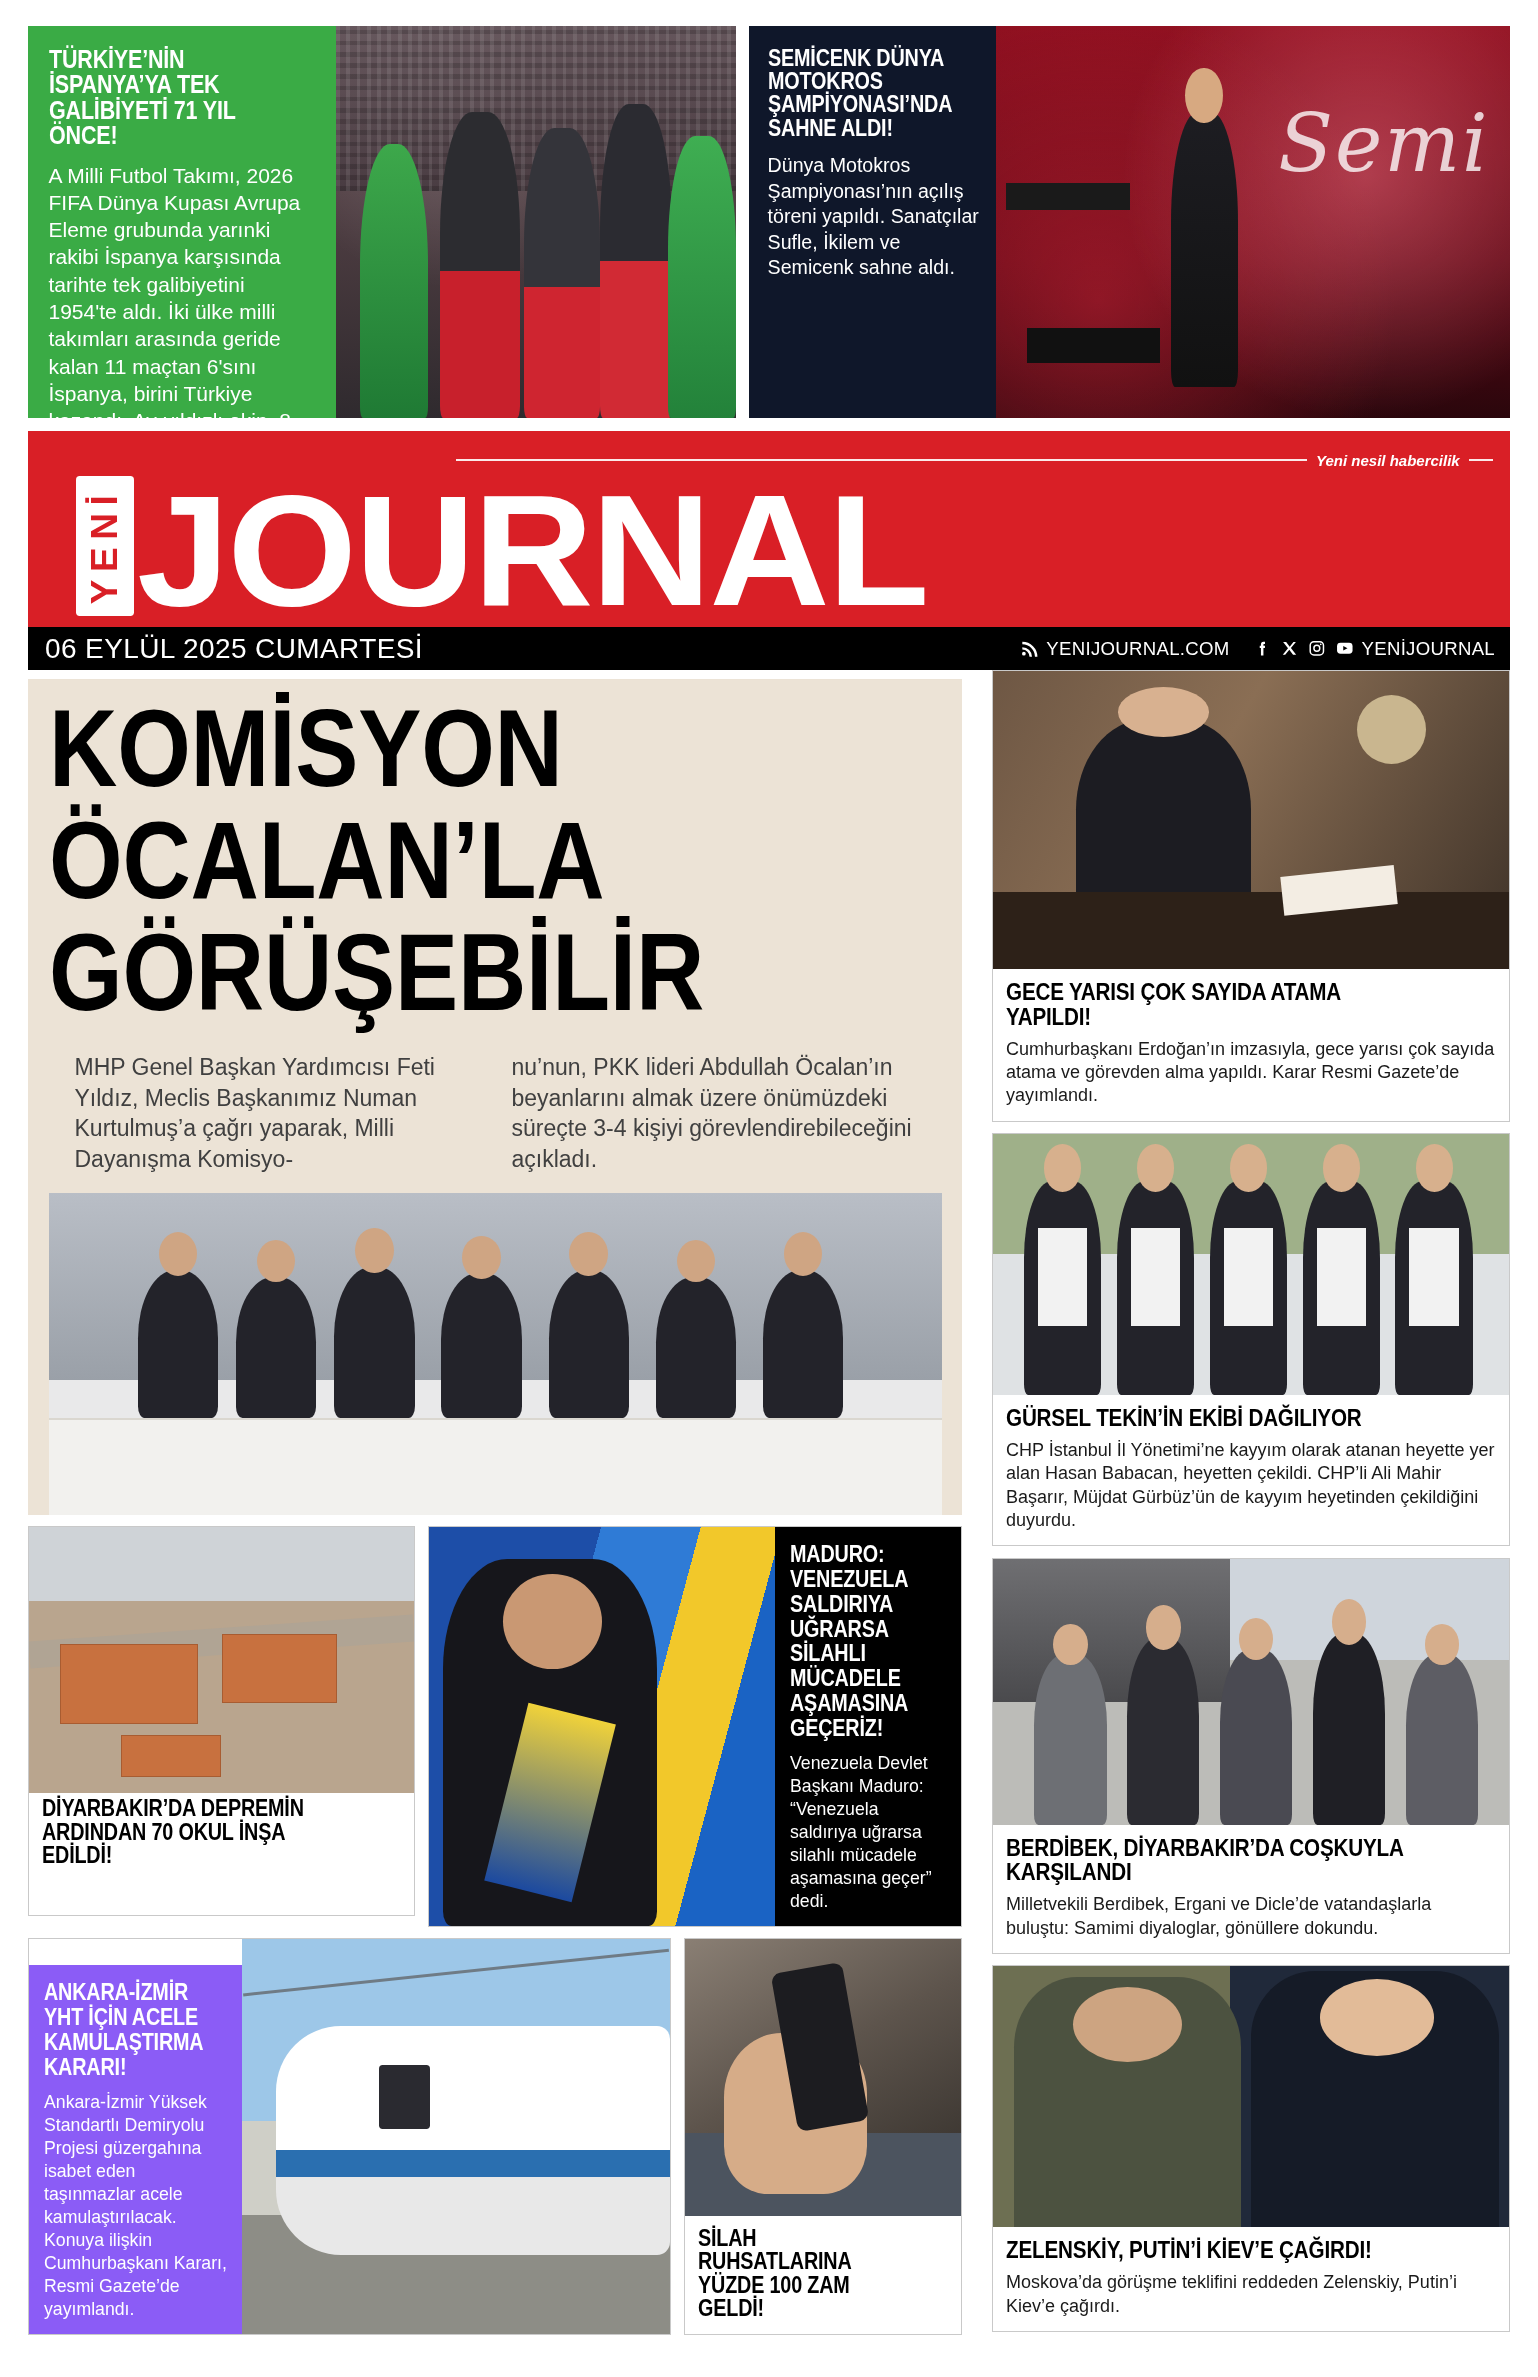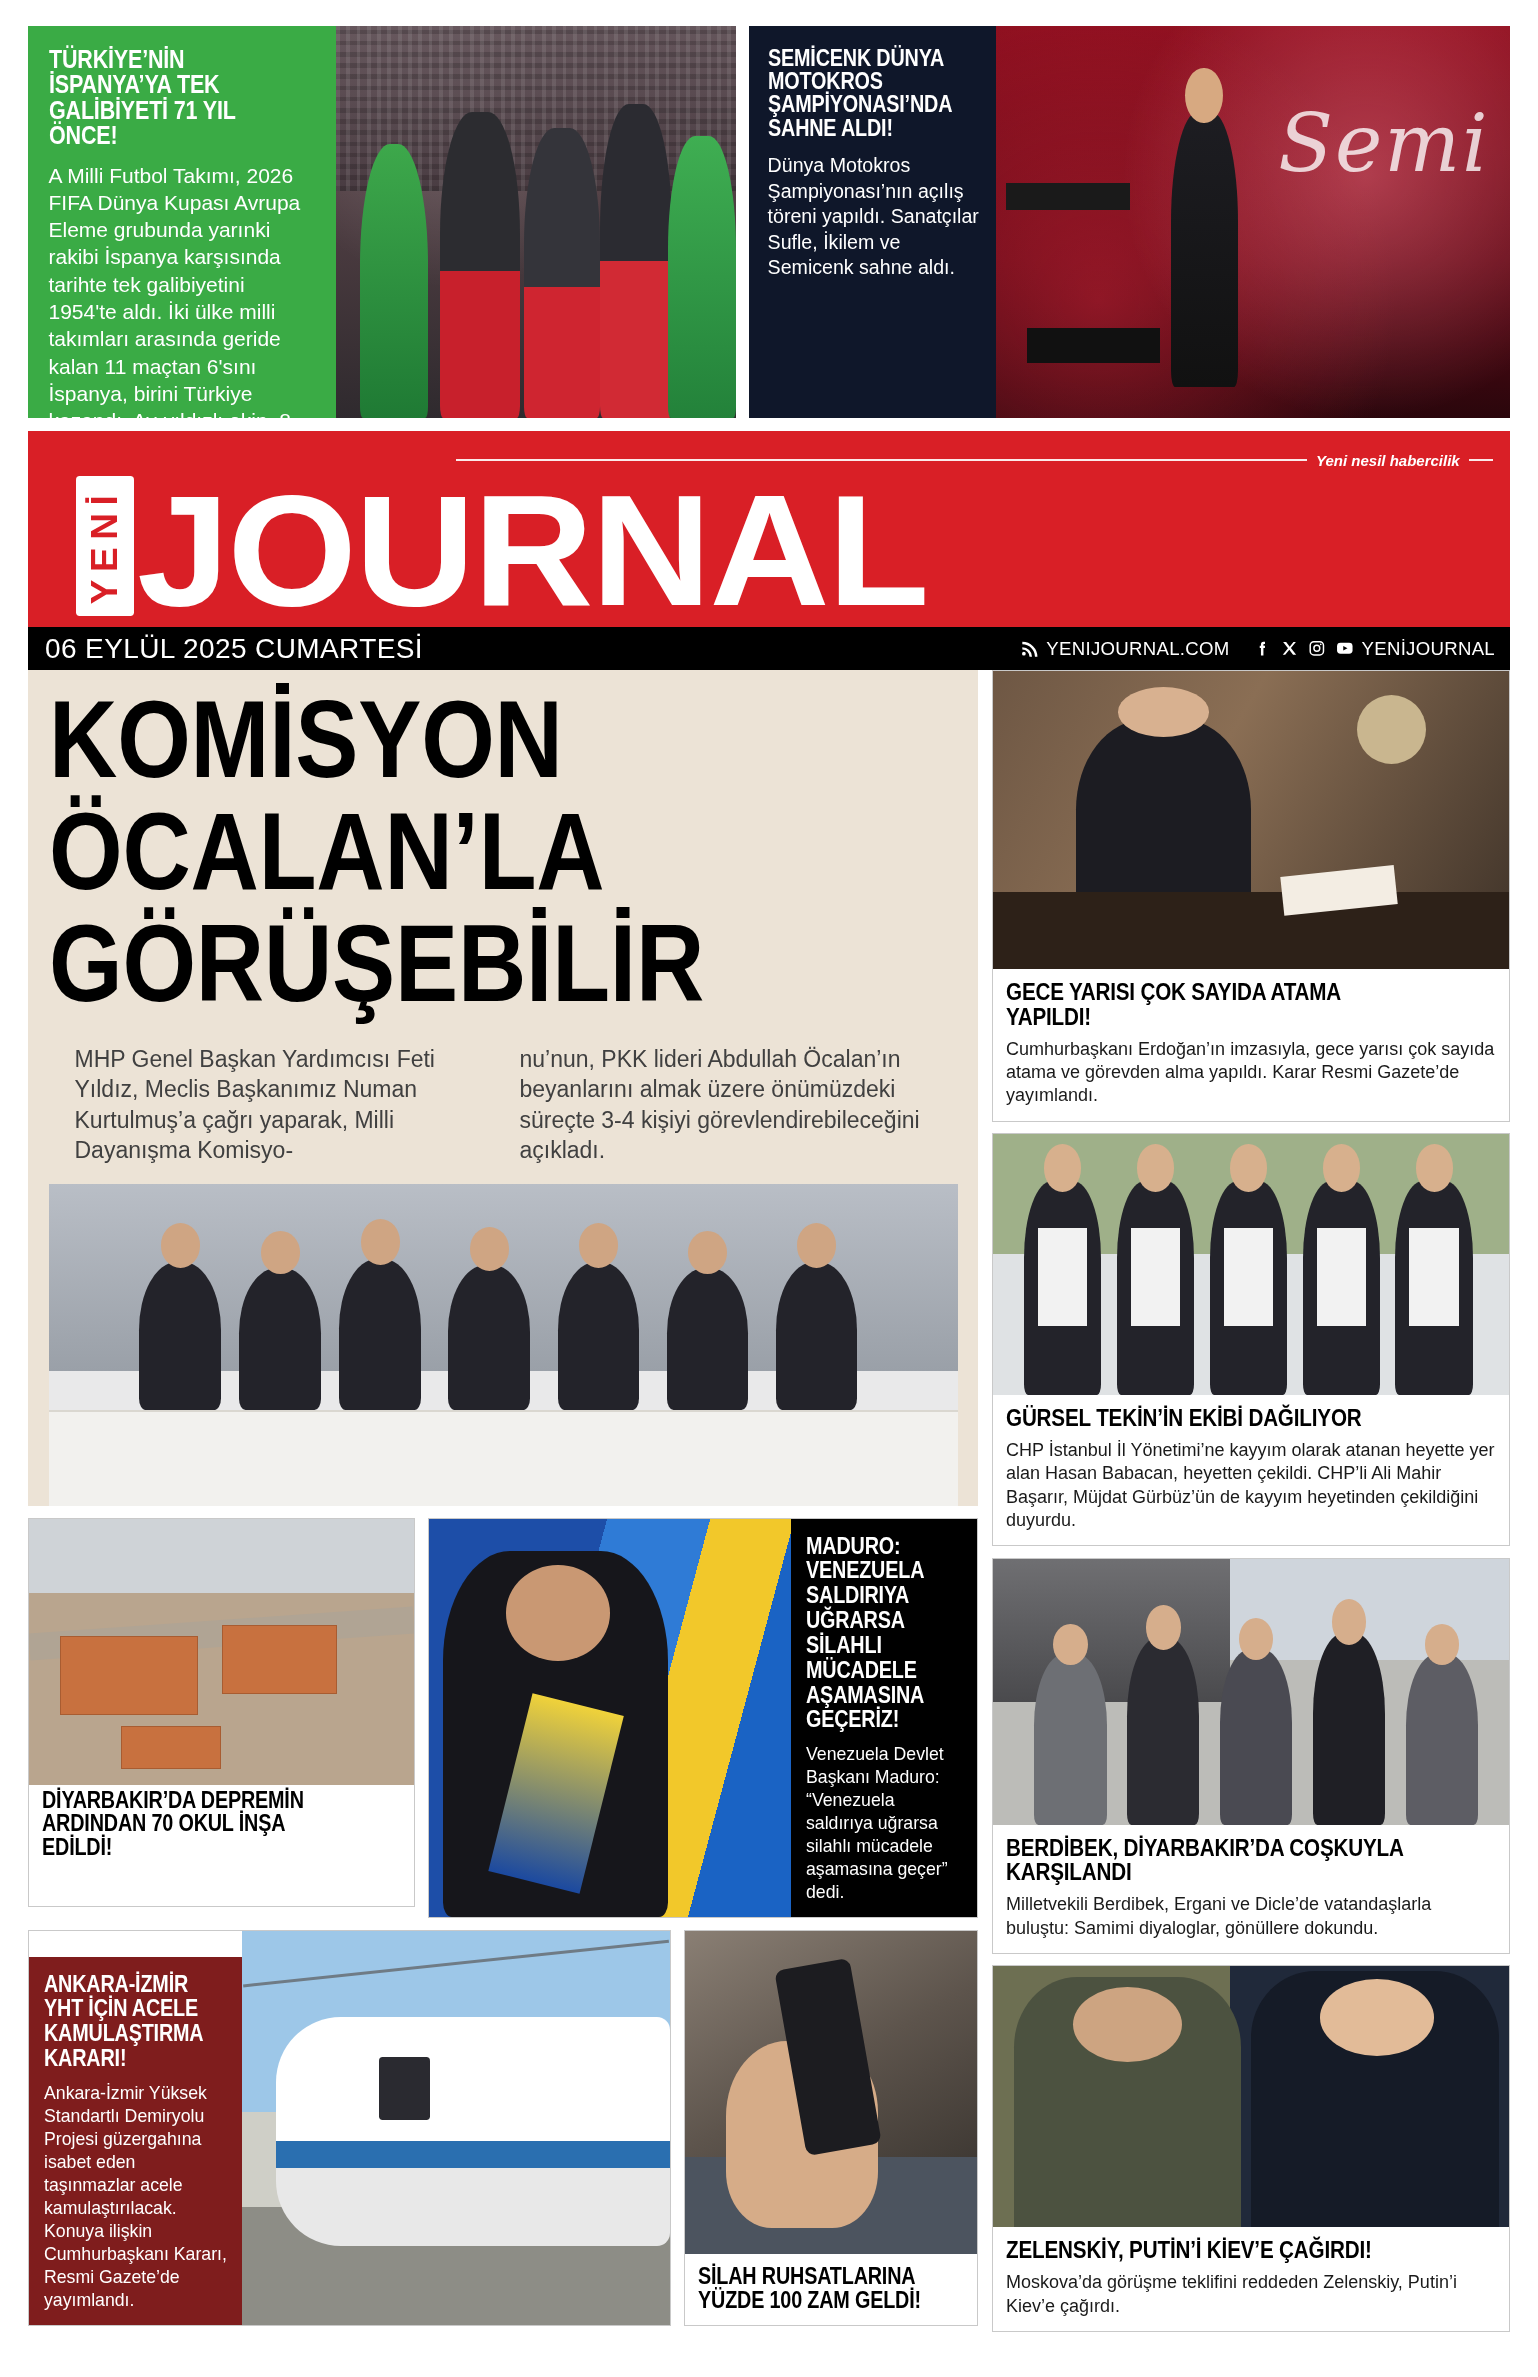--- a/index.html
+++ b/index.html
@@ -96,21 +96,21 @@
     margin-left:-5.6px;}
   .infobar{background:#000;height:43px;display:flex;align-items:center;justify-content:space-between;
     padding:0 15px 0 17px;color:#fff;}
   .infobar .date{font-size:28px;letter-spacing:0.4px;}
   .infobar .right{display:flex;align-items:center;gap:24px;font-size:18.6px;letter-spacing:0.3px;}
   .infobar .site{display:flex;align-items:center;gap:7.5px;}
   .infobar .socials{display:flex;align-items:center;gap:8.4px;}
   .sicon{display:inline-block;width:18.6px;height:18.6px;}
 
   
-  .main { display:flex; gap:14px; margin-top:0; }
+  .main { display:flex; gap:30px; margin-top:0;align-items:center; }
   .colL { flex: 1 1 auto; width: 951px; }
   .colR { flex: 0 0 518px; }
 
   
   .lead { background:#ece3d6; padding: 13px 20.5px 0 20.5px; }
   .lead h1 { font-size: 110px; color:#000; }
   .lead h1 .l2 { display:block; }
   .lead-cols { display:flex; gap:24px; padding: 24px 17px 18.6px 26px; }
   .lead-cols p { flex:1; font-size: 23px; line-height:1.33; color:#404040; }
   .lead-photo { height: 322px; margin:0 0 0 0; }
@@ -170,21 +170,21 @@
   .maduro .txt h3{font-size:23px;color:#fff;line-height:1.08;}
   .maduro .txt p{font-size:17.7px;line-height:1.30;margin-top:11.2px;color:#fff;}
   .ph-maduro{background:linear-gradient(105deg,#1d4ea8 0 38%, #2f7bd6 38% 60%, #f2c82a 60% 78%, #1a63c4 78% 100%);position:relative;}
   .ph-maduro .fig{position:absolute;left:4%;bottom:0;width:62%;height:92%;border-radius:30% 30% 4% 4%;background:#16161b;}
   .ph-maduro .fig::before{content:"";position:absolute;left:28%;top:4%;width:46%;height:26%;border-radius:50%;background:#c99873;}
   .ph-maduro .sash{position:absolute;left:22%;bottom:8%;width:26%;height:46%;background:linear-gradient(#f0d23a,#1b49a0);transform:rotate(14deg);}
 
   
   .row3 { display:flex; gap:13px; margin-top:11.2px; }
   .train { flex:0 0 643px; display:flex; border:0.9px solid #c9c9c9; }
-  .train .txt{flex:0 0 200px;background:#7f1d1d;color:#fff;padding:15px 13px 13px 15px;margin-top:26px;}
+  .train .txt{flex:0 0 200px;background:#8b5cf6;color:#fff;padding:15px 13px 13px 15px;margin-top:26px;}
   .train .txt h3{font-size:23px;color:#fff;line-height:1.08;}
   .train .txt p{font-size:17.7px;line-height:1.30;margin-top:11.2px;color:#fff;}
   .train .pic{flex:1;}
   .ph-train{background:linear-gradient(#9dc7e8 0 46%, #cfcfc7 46% 70%, #8d8d86 70% 100%);position:relative;}
   .ph-train .body{position:absolute;left:8%;top:22%;width:92%;height:58%;border-radius:65px 13px 13px 65px;
     background:linear-gradient(#ffffff 0 54%, #2a6fb0 54% 66%, #e8e8e8 66% 100%);}
   .ph-train .win{position:absolute;left:32%;top:32%;width:12%;height:16%;background:#2a2a30;border-radius:3.7px;}
   .ph-train .wire{position:absolute;left:0;right:0;top:8%;height:2.8px;background:#6f7b85;transform:rotate(-6deg);}
 
   .gun { flex:1; border:0.9px solid #c9c9c9; display:flex; flex-direction:column; }

